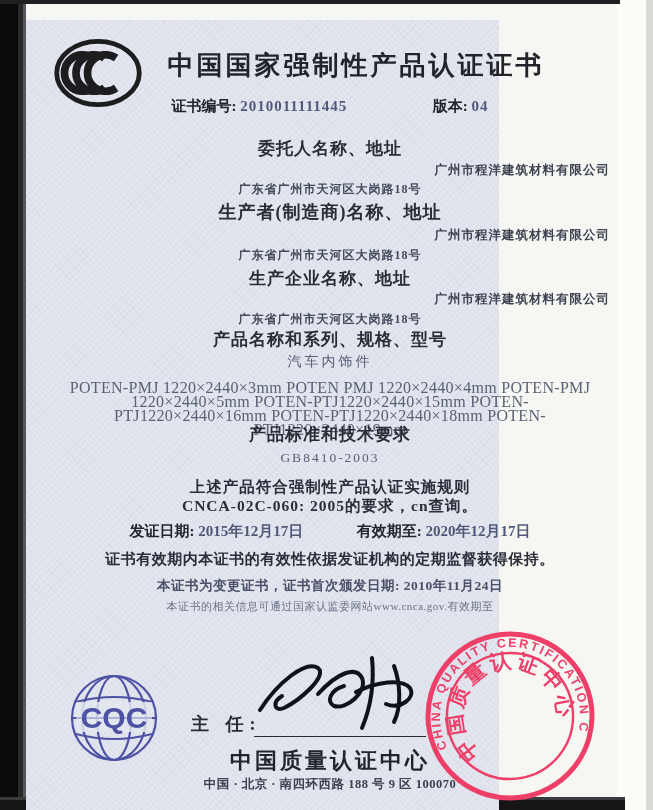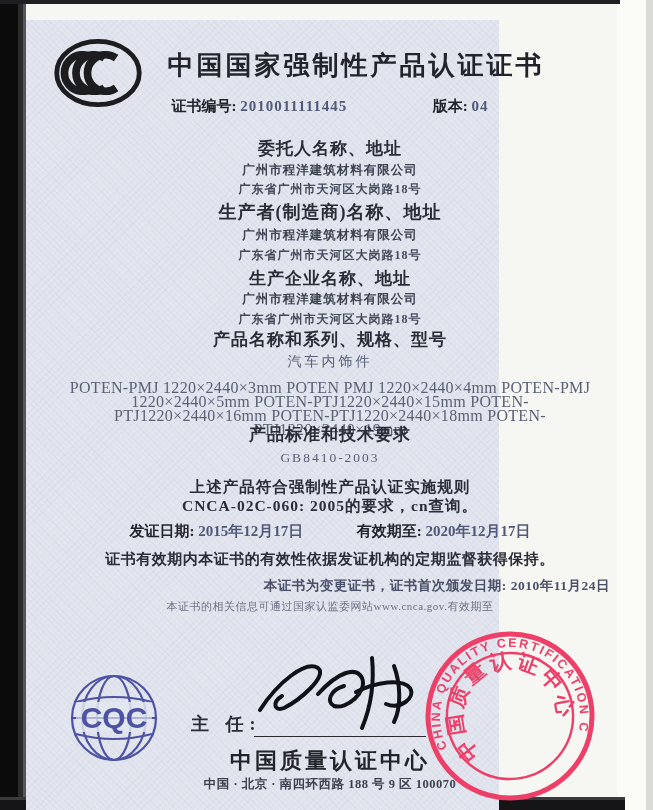--- a/index.html
+++ b/index.html
@@ -24,34 +24,34 @@
   }
   .content{position:absolute;left:24px;top:0;width:560px;height:100%;}
   .row{position:absolute;left:0;right:0;text-align:center;white-space:nowrap;}
 
   .title{font-size:26px;font-weight:bold;letter-spacing:3px;color:#23242b;margin-left:52px;}
   .certline{font-size:15px;font-weight:bold;color:#23242b;}
   .certline .val{color:#51597a;letter-spacing:1px;}
   .certline .gap{display:inline-block;width:78px;}
   .sec-head{font-size:17px;font-weight:bold;letter-spacing:1px;color:#2a2c36;}
   .sec-head-lg{font-size:18px;}
-  .company{font-size:12.5px;font-weight:bold;color:#3e4352;letter-spacing:1px;}
+  .company{font-size:12.5px;font-weight:bold;color:#3e4352;letter-spacing:1px;text-align:right;}
   .addr{font-size:12px;font-weight:bold;color:#434a5c;letter-spacing:1px;}
   .prodname{font-size:14px;color:#59607a;letter-spacing:3px;}
   .models{
     font-size:16px;line-height:14px;color:#596175;letter-spacing:.3px;
     white-space:normal;width:525px;margin:10px auto;font-family:"Liberation Serif",serif;
   }
   .gbno{font-size:13.5px;color:#565e78;letter-spacing:2px;}
   .stmt{font-size:15.5px;font-weight:bold;color:#2b2d38;letter-spacing:1px;}
   .dates{font-size:15px;font-weight:bold;color:#23242b;}
   .dates .val{color:#4f5878;}
   .dates .gap{display:inline-block;width:46px;}
   .note-bold{font-size:15px;font-weight:bold;color:#2b2d38;letter-spacing:.5px;}
-  .note-mid{font-size:13.5px;font-weight:bold;color:#4a5068;letter-spacing:.5px;text-align:right;}
+  .note-mid{font-size:13.5px;font-weight:bold;color:#4a5068;letter-spacing:.5px;}
   .note-small{font-size:11px;color:#6a7186;letter-spacing:.5px;}
 
   .director{position:absolute;left:165px;top:692px;font-size:18px;font-weight:bold;color:#2a2c36;letter-spacing:6px;white-space:nowrap;}
   .sig-line{position:absolute;left:228px;top:716px;width:172px;border-bottom:1.5px solid #2a2a30;}
   .org-name{font-size:22px;font-weight:bold;color:#23242b;letter-spacing:3px;}
   .org-addr{font-size:12.5px;font-weight:bold;color:#3c4150;letter-spacing:.5px;}
   .org-url{font-size:14.5px;font-weight:bold;color:#2d3140;letter-spacing:.5px;font-family:"Liberation Sans",sans-serif;}
 
   svg{display:block;}
   .abs{position:absolute;}

